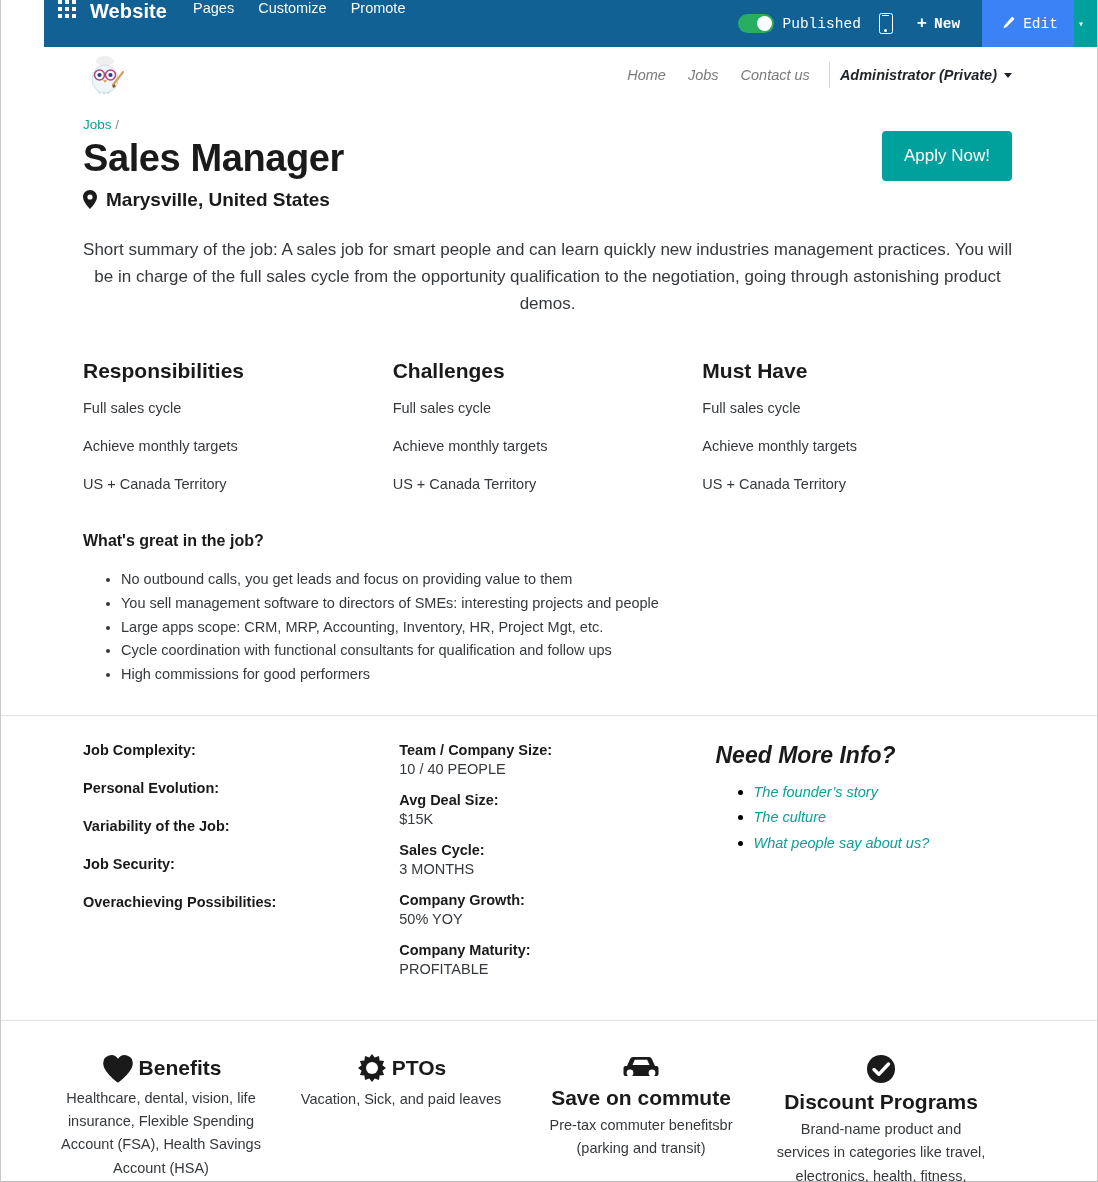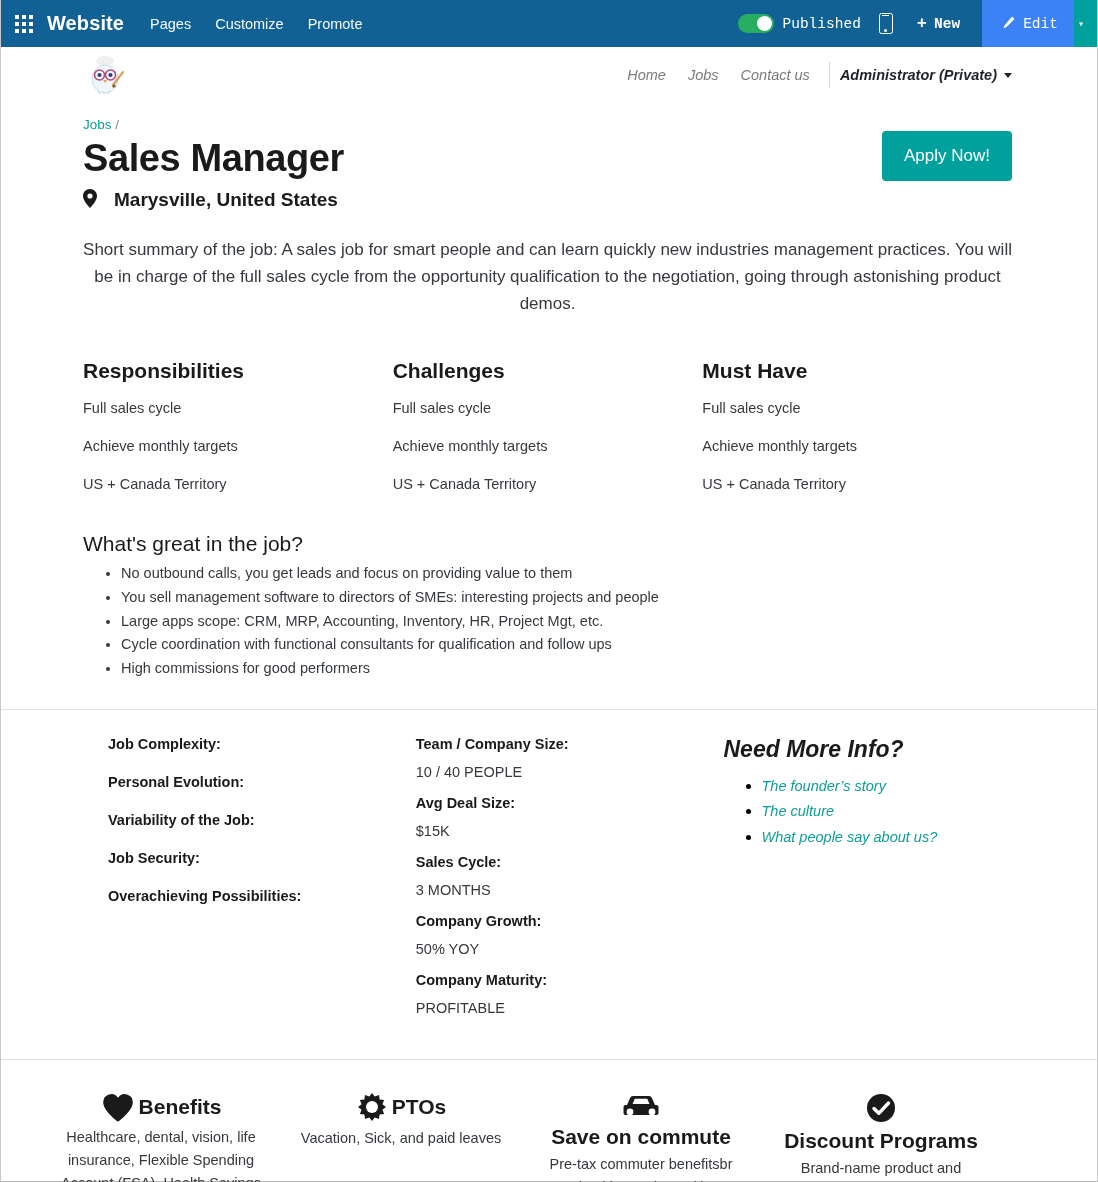--- a/index.html
+++ b/index.html
@@ -19,23 +19,24 @@
     border-left: 1px solid #c9c9c9;
     border-right: 1px solid #c9c9c9;
     border-bottom: 1px solid #b8b8b8;
   }
 
   
   .odoo-navbar {
     height: 47px;
     background: #116195;
     display: flex;
-    align-items: center;
+    align-items: flex-start;
     color: #ffffff;
     position: relative;
+    margin-left: 43px;
   }
   .apps-grid {
     width: 18px;
     height: 18px;
     margin-left: 14px;
     margin-right: 14px;
     display: grid;
     grid-template-columns: repeat(3, 4px);
     grid-template-rows: repeat(3, 4px);
     gap: 3px;
@@ -177,22 +178,22 @@
   .job-title {
     font-size: 38px;
     font-weight: bold;
     color: #1a1a1a;
     letter-spacing: -.4px;
     margin-top: 6px;
     line-height: 1.1;
   }
   .job-location {
     display: flex;
-    align-items: flex-start;
-    gap: 17px;
+    align-items: center;
+    gap: 9px;
     margin-top: 9px;
     font-size: 19px;
     font-weight: bold;
     color: #1a1a1a;
   }
   .pin-icon { display:block; }
 
   .apply-btn {
     position: absolute;
     right: 85px;
@@ -228,62 +229,62 @@
     margin-bottom: 17px;
   }
   .col p {
     font-size: 14.5px;
     color: #35393d;
     margin-bottom: 22px;
   }
 
   .great-section { margin-top: 18px; }
   .great-section h3 {
-    font-size: 21px;
-    font-weight: normal;
-    color: #1a1a1a;
-    margin-bottom: 6px;
+    font-size: 16px;
+    font-weight: bold;
+    color: #1a1a1a;
+    margin-bottom: 18px;
   }
   .great-section ul { margin-left: 38px; }
   .great-section li {
     font-size: 14.5px;
     color: #35393d;
     line-height: 1.63;
   }
 
   .divider {
     height: 1px;
     background: #e2e2e2;
     margin-top: 28px;
   }
 
   
   .details {
     display: flex;
     padding: 26px 85px 0 82px;
   }
-  .details .dcol-1 { width: 320px; margin-left: 25px; }
+  .details .dcol-1 { width: 320px; }
   .details .dcol-2 { width: 320px; }
   .details .dcol-3 { width: 300px; font-style: italic; }
   .detail-label {
     font-size: 14.5px;
     font-weight: bold;
     color: #1a1a1a;
     margin-bottom: 22px;
   }
   .kv { margin-bottom: 15px; }
   .kv .k {
     font-size: 14.5px;
     font-weight: bold;
     color: #1a1a1a;
   }
   .kv .v {
     font-size: 14.5px;
     color: #35393d;
-    margin-top: 12px;
+    margin-top: 3px;
   }
   .need-info h3 {
     font-size: 23px;
     font-weight: bold;
     color: #1a1a1a;
     margin-bottom: 10px;
   }
   .need-info ul { margin-left: 38px; }
   .need-info li { line-height: 1.62; }
   .need-info a {

